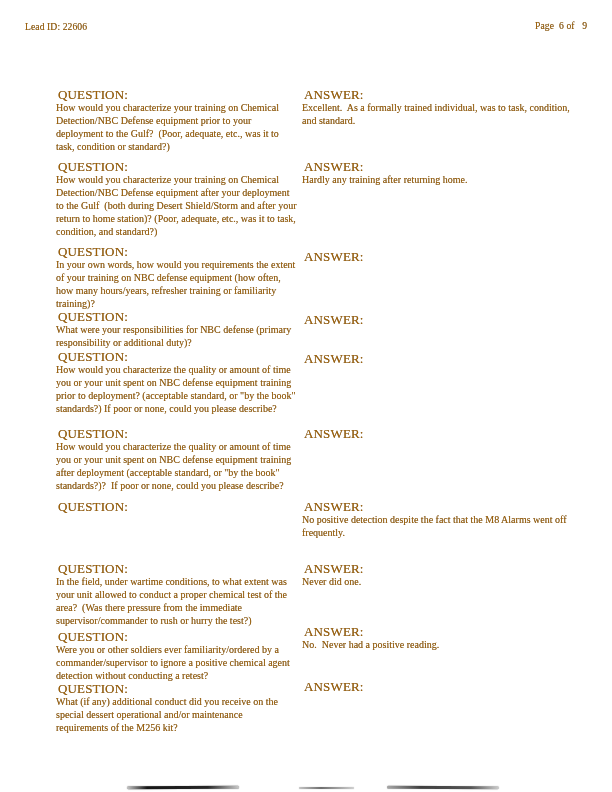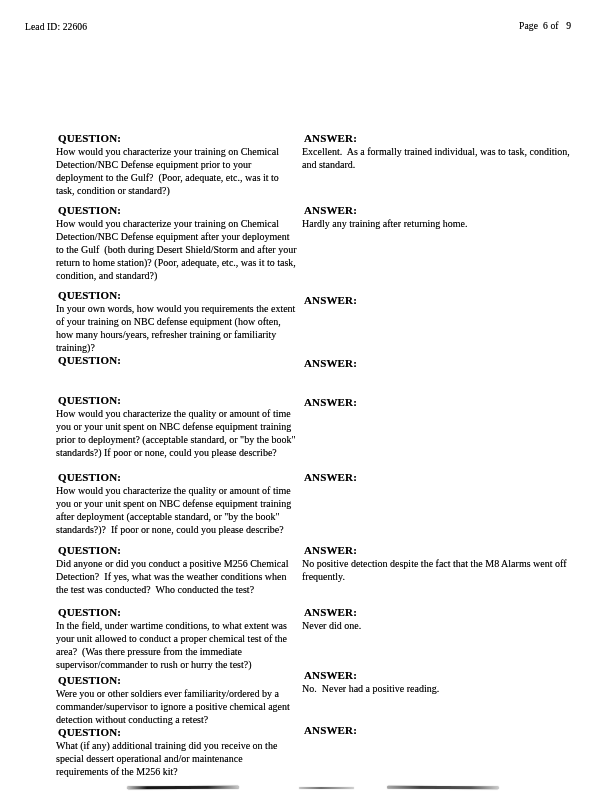--- a/index.html
+++ b/index.html
@@ -1,39 +1,39 @@
 <!DOCTYPE html>
 <html><head>
 <meta charset="utf-8">
 <style>
   html,body{margin:0;padding:0;background:#ffffff;}
   .page{
     position:relative;
     width:612px;height:792px;
     background:#ffffff;
     font-family:"Liberation Serif","DejaVu Serif",serif;
-    color:#000000;
+    color:#a16207;
     overflow:hidden;
     text-shadow:0 0 0.3px rgba(20,20,20,0.55); 
   }
   .hdr-left{
     position:absolute;left:25px;top:21px;
     font-size:9.6px;line-height:11px;letter-spacing:0.1px;
   }
   .hdr-right{
-    position:absolute;left:519px;top:20px;
+    position:absolute;left:535px;top:20px;
     font-size:9.6px;line-height:11px;white-space:pre;letter-spacing:0.1px;
   }
   .qa-row{position:absolute;left:0;top:0;width:612px;}
   .q-col{position:absolute;left:56px;top:0;width:241px;}
   .a-col{position:absolute;left:302px;top:0;width:272px;}
   .sec-label{
-    font-weight:bold;
-    font-size:11px;line-height:13px;
-    padding-left:2px;letter-spacing:0.15px;margin-top:44px;
+    font-weight:normal;
+    font-size:13px;line-height:13px;
+    padding-left:2px;letter-spacing:0.15px;
   }
   .body-text{
     font-size:10px;line-height:13px;
     white-space:pre-wrap;
   }
   
   .smudge{position:absolute;border-radius:2px;}
   .smudge.s1{
     left:127px;top:786px;width:112px;height:3px;
     background:linear-gradient(90deg, rgba(30,30,30,0.25), #161616 18%, #262626 72%, rgba(40,40,40,0.25));
@@ -86,20 +86,21 @@
           <div class="body-text">In your own words, how would you requirements the extent of your training on NBC defense equipment (how often, how many hours/years, refresher training or familiarity training)?</div>
         </div>
         <div class="a-col" style="top: 5px;">
           <div class="sec-label">ANSWER:</div>
           <div class="body-text"></div>
         </div>
       </div>
       <div class="qa-row" style="top: 310px;">
         <div class="q-col">
           <div class="sec-label">QUESTION:</div>
+          <div class="body-text">What were your responsibilities for NBC defense (primary responsibility or additional duty)?</div>
         </div>
         <div class="a-col" style="top: 3px;">
           <div class="sec-label">ANSWER:</div>
           <div class="body-text"></div>
         </div>
       </div>
       <div class="qa-row" style="top: 350px;">
         <div class="q-col">
           <div class="sec-label">QUESTION:</div>
           <div class="body-text">How would you characterize the quality or amount of time you or your unit spent on NBC defense equipment training prior to deployment? (acceptable standard, or "by the book" standards?) If poor or none, could you please describe?</div>
@@ -115,21 +116,20 @@
           <div class="body-text">How would you characterize the quality or amount of time you or your unit spent on NBC defense equipment training after deployment (acceptable standard, or "by the book" standards?)?  If poor or none, could you please describe?</div>
         </div>
         <div class="a-col" style="top: 0px;">
           <div class="sec-label">ANSWER:</div>
           <div class="body-text"></div>
         </div>
       </div>
       <div class="qa-row" style="top: 500px;">
         <div class="q-col">
           <div class="sec-label">QUESTION:</div>
-          <div class="body-text">Did anyone or did you conduct a positive M256 Chemical Detection?  If yes, what was the weather conditions when the test was conducted?  Who conducted the test?</div>
         </div>
         <div class="a-col" style="top: 0px;">
           <div class="sec-label">ANSWER:</div>
           <div class="body-text">No positive detection despite the fact that the M8 Alarms went off frequently.</div>
         </div>
       </div>
       <div class="qa-row" style="top: 562px;">
         <div class="q-col">
           <div class="sec-label">QUESTION:</div>
           <div class="body-text">In the field, under wartime conditions, to what extent was your unit allowed to conduct a proper chemical test of the area?  (Was there pressure from the immediate supervisor/commander to rush or hurry the test?)</div>
@@ -145,21 +145,21 @@
           <div class="body-text">Were you or other soldiers ever familiarity/ordered by a commander/supervisor to ignore a positive chemical agent detection without conducting a retest?</div>
         </div>
         <div class="a-col" style="top: -5px;">
           <div class="sec-label">ANSWER:</div>
           <div class="body-text">No.  Never had a positive reading.</div>
         </div>
       </div>
       <div class="qa-row" style="top: 682px;">
         <div class="q-col">
           <div class="sec-label">QUESTION:</div>
-          <div class="body-text">What (if any) additional training did you receive on the special dessert operational and/or maintenance requirements of the M256 kit?</div>
+          <div class="body-text">What (if any) additional conduct did you receive on the special dessert operational and/or maintenance requirements of the M256 kit?</div>
         </div>
         <div class="a-col" style="top: -2px;">
           <div class="sec-label">ANSWER:</div>
           <div class="body-text"></div>
         </div>
       </div>
     </div>
 
   <div class="smudge s1"></div>
   <div class="smudge s2"></div>

